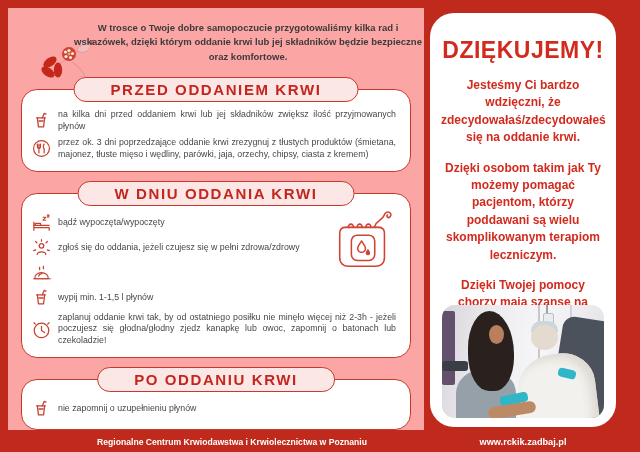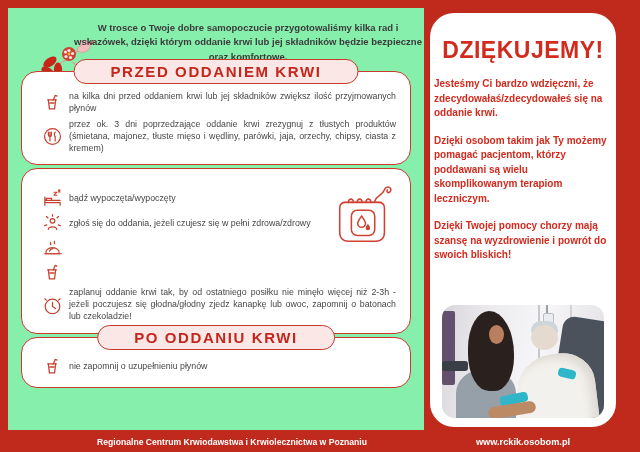--- a/index.html
+++ b/index.html
@@ -4,39 +4,39 @@
 <style>
   html,body{margin:0;padding:0;}
   body{
     width:640px;height:452px;position:relative;overflow:hidden;
     background:#bf2a1d;
     font-family:"Liberation Sans", sans-serif;
   }
   
   .page-left{
     position:absolute;left:8px;top:8px;width:416px;height:422px;
-    background:#86efac;
+    background:#fca5a5;
   }
   .ornament{position:absolute;left:28px;top:24px;width:72px;height:68px;}
   .intro{
     position:absolute;top:13px;left:66px;width:348px;
     font-size:9.5px;font-weight:bold;color:#3b3b3b;
     text-align:center;line-height:1.5;
   }
   .sections{position:absolute;top:60px;left:13px;width:390px;}
-  .section{position:relative;margin-top:3px;}
+  .section{position:relative;margin-top:21px;}
   .section .pill{
     position:absolute;top:-12px;left:50%;transform:translateX(-50%);
     background:#fbe7e5;border:1.5px solid #c63a2b;border-radius:999px;
     padding:3px 36px;white-space:nowrap;
     font-weight:bold;font-size:15px;letter-spacing:1.6px;color:#c4261d;z-index:2;
   }
   .section .box{
     position:relative;border:1.5px solid #c63a2b;border-radius:16px;
-    background:#fff;padding:15px 8px 6px 13px;
+    background:#fff;padding:15px 8px 6px 2px;
   }
   .row{display:flex;align-items:center;margin:4px 0;}
   .row .ic{flex:0 0 34px;display:flex;justify-content:center;align-items:center;color:#c6402f;}
   .row .tx{
     flex:1;font-size:8.8px;color:#464646;line-height:1.35;
     text-align:justify;padding-right:6px;
   }
   .bag{position:absolute;right:8px;top:12px;z-index:1;}
   .footer-left{
     position:absolute;bottom:5px;left:24px;width:416px;text-align:center;
@@ -49,22 +49,22 @@
   
   .card{
     position:absolute;left:430px;top:13px;width:186px;height:414px;
     background:#ffffff;border-radius:24px;overflow:hidden;
   }
   .card .thanks-title{
     margin:24px 6px 0;text-align:center;color:#d32a1e;
     font-size:23px;font-weight:bold;letter-spacing:0.5px;
   }
   .card p{
-    margin:13px 4px 0;color:#d32a1e;
-    font-weight:bold;font-size:10px;line-height:1.45;
+    margin:13px 11px 0;text-align:center;color:#d32a1e;
+    font-weight:bold;font-size:12px;line-height:1.45;
   }
   
   .photo{
     position:absolute;left:12px;bottom:9px;width:162px;height:113px;
     border-radius:13px;overflow:hidden;background:#eceaee;
   }
   .photo div{position:absolute;}
   .ph-bg{inset:0;background:linear-gradient(100deg,#d8d5da 0%,#ecebee 28%,#f6f5f7 58%,#e2e0e4 100%);}
   .ph-line1{left:96px;top:0;width:2px;height:113px;background:#c9c7cc;}
   .ph-line2{left:128px;top:0;width:2px;height:113px;background:#d4d2d6;}
@@ -140,20 +140,21 @@
                 <circle cx="11" cy="11" r="8.3"></circle>
                 <path d="M8.3 6.3v3.2M6.7 6.3v3.2a1.6 1.6 0 0 0 3.2 0V6.3M8.3 9.5v6.2"></path>
                 <path d="M13.8 6.3c-1.2 1.5-1.2 3.8 0 4.6v4.8"></path>
               </svg>
             </span>
             <span class="tx">przez ok. 3 dni poprzedzające oddanie krwi zrezygnuj z tłustych produktów (śmietana, majonez, tłuste mięso i wędliny, parówki, jaja, orzechy, chipsy, ciasta z kremem)</span>
           </div>
         </div>
       </section>
       <section class="section">
+        <div class="pill">W DNIU ODDANIA KRWI</div>
         <div class="box">
           <div class="row">
             <span class="ic">
               <svg width="21" height="21" viewBox="0 0 22 22" fill="none" stroke="currentColor" stroke-width="1.3" stroke-linecap="round" stroke-linejoin="round">
                 <path d="M3 9.5V18M3 15.2h16v2.8M3 13h16M4.5 13v-2.2h5.5V13"></path>
                 <path d="M12.5 4.5h3l-3 3h3M17 2.2h2l-2 2h2" stroke-width="1.1"></path>
               </svg>
             </span>
             <span class="tx">bądź wypoczęta/wypoczęty</span>
           </div>
@@ -179,20 +180,21 @@
           </div>
           <div class="row">
             <span class="ic">
               <svg width="20" height="20" viewBox="0 0 22 22" fill="none" stroke="currentColor" stroke-width="1.4" stroke-linecap="round" stroke-linejoin="round">
                 <path d="M6.3 7.6h9.4"></path>
                 <path d="M7 7.6l1.2 9.9h5.6l1.2-9.9"></path>
                 <path d="M12.4 7.6l2.2-5 1.9.8"></path>
                 <path d="M8.7 11h4.6"></path>
               </svg>
             </span>
+            <span class="tx">wypij min. 1-1,5 l płynów</span>
           </div>
           <div class="row">
             <span class="ic">
               <svg width="21" height="21" viewBox="0 0 22 22" fill="none" stroke="currentColor" stroke-width="1.3" stroke-linecap="round">
                 <circle cx="11" cy="12" r="7.6"></circle>
                 <path d="M11 7.6v4.4l3.2 2.2"></path>
                 <path d="M4.6 5.4L3 4M17.4 5.4L19 4"></path>
               </svg>
             </span>
             <span class="tx">zaplanuj oddanie krwi tak, by od ostatniego posiłku nie minęło więcej niż 2-3h - jeżeli poczujesz się głodna/głodny zjedz kanapkę lub owoc, zapomnij o batonach lub czekoladzie!</span>
@@ -247,13 +249,13 @@
     <div class="ph-teal2"></div>
     <div class="ph-woman-body"></div>
       <div class="ph-woman-hair"></div>
       <div class="ph-woman-face"></div>
     <div class="ph-teal1"></div>
       <div class="ph-arm"></div>
   </div>
 </div>
 
 <div class="footer-left">Regionalne Centrum Krwiodawstwa i Krwiolecznictwa w Poznaniu</div>
-<div class="footer-right">www.rckik.osobom.pl</div>
+<div class="footer-right">www.rckik.zadbaj.pl</div>
 
 </body></html>

